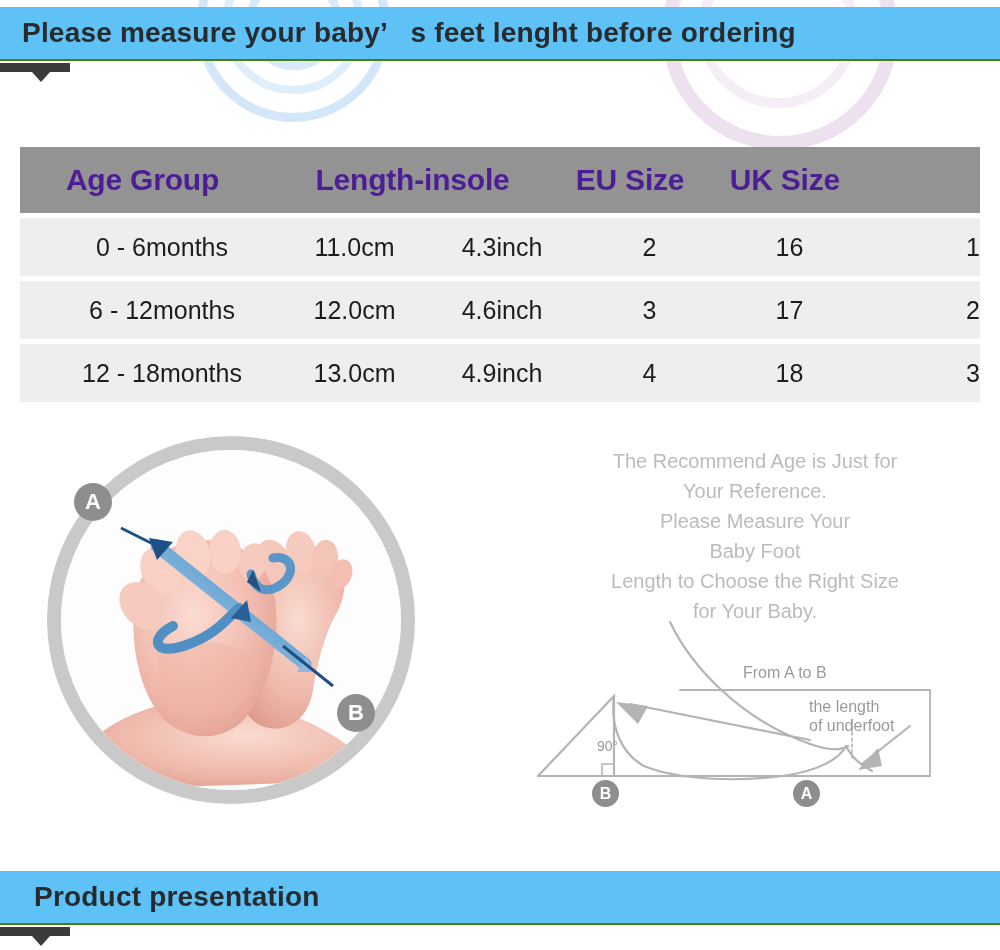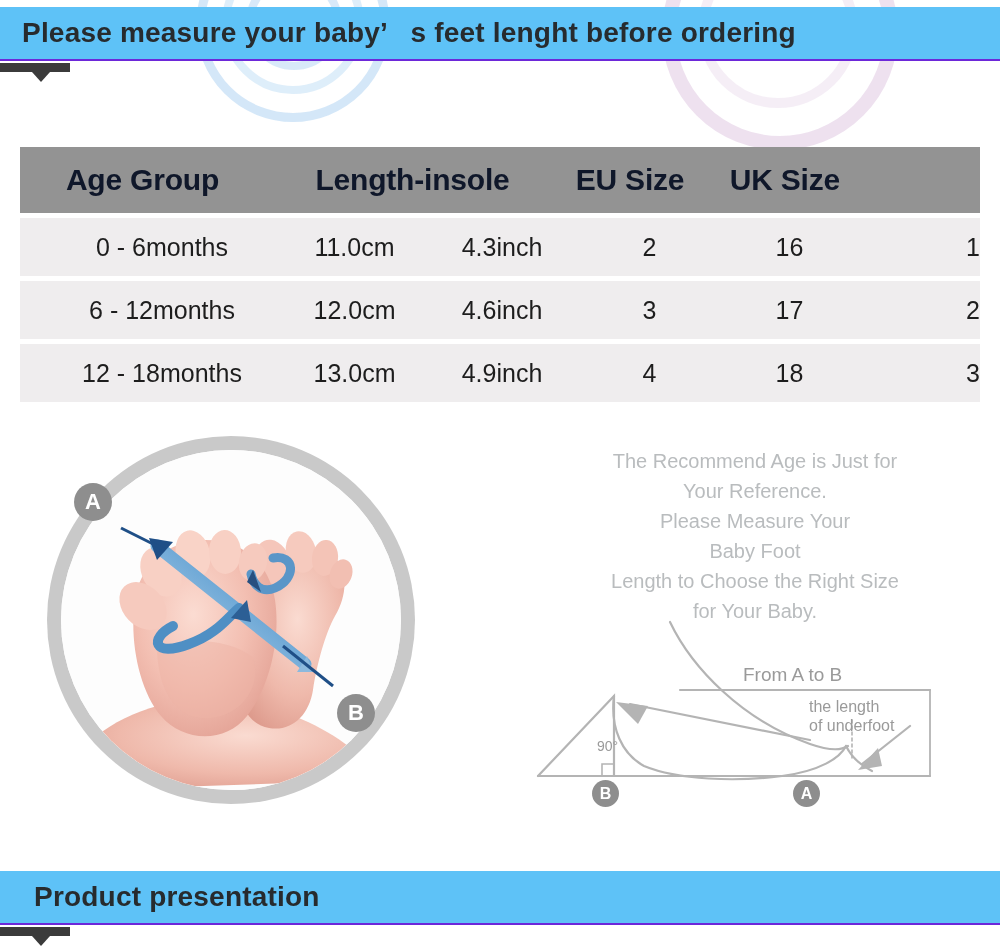--- a/index.html
+++ b/index.html
@@ -34,21 +34,21 @@
                border: 10px solid rgba(238, 226, 240, 0.6); }
 
   
   .banner {
     position: absolute;
     left: 0;
     width: 1000px;
     height: 54px;
     background: #5ec2f7;
     box-sizing: border-box;
-    border-bottom: 2px solid #6d28d9;
+    border-bottom: 2px solid #4d7c0f;
     display: flex;
     align-items: center;
   }
   .banner-title {
     margin-left: 22px;
     font-size: 28px;
     font-weight: bold;
     color: #272b2e;
     letter-spacing: 0.2px;
     white-space: pre;
@@ -91,21 +91,21 @@
   .tbl-head {
     background: #939393;
     height: 66px;
   }
   .tbl-body-row {
     background: #efedee;
     margin-top: 5px;
     height: 58px;
   }
   .tbl-head .cell {
-    color: #0f172a;
+    color: #4c1d95;
     font-size: 30px;
     font-weight: bold;
     letter-spacing: -0.2px;
   }
   .tbl-body-row .cell {
     color: #1d1d1d;
     font-size: 25px;
     font-weight: normal;
     padding-left: 39px;
   }
@@ -186,21 +186,21 @@
     top: 608px;
     width: 470px;
     height: 215px;
   }
   .diagram-label {
     position: absolute;
     color: #9a9a9a;
     line-height: 1.16;
     white-space: pre-line;
   }
-  #label-from-a-to-b { left: 233px; top: 56px; font-size: 19px; }
+  #label-from-a-to-b { left: 233px; top: 56px; font-size: 16px; }
   #label-underfoot   { left: 299px; top: 90px; font-size: 16px; }
   #label-90deg       { left: 63px;  top: 130px; font-size: 14px; margin-left: 24px; }
   .marker-sm {
     position: absolute;
     width: 27px;
     height: 27px;
     border-radius: 50%;
     background: #8e8e8e;
     color: #ffffff;
     font-size: 16px;

